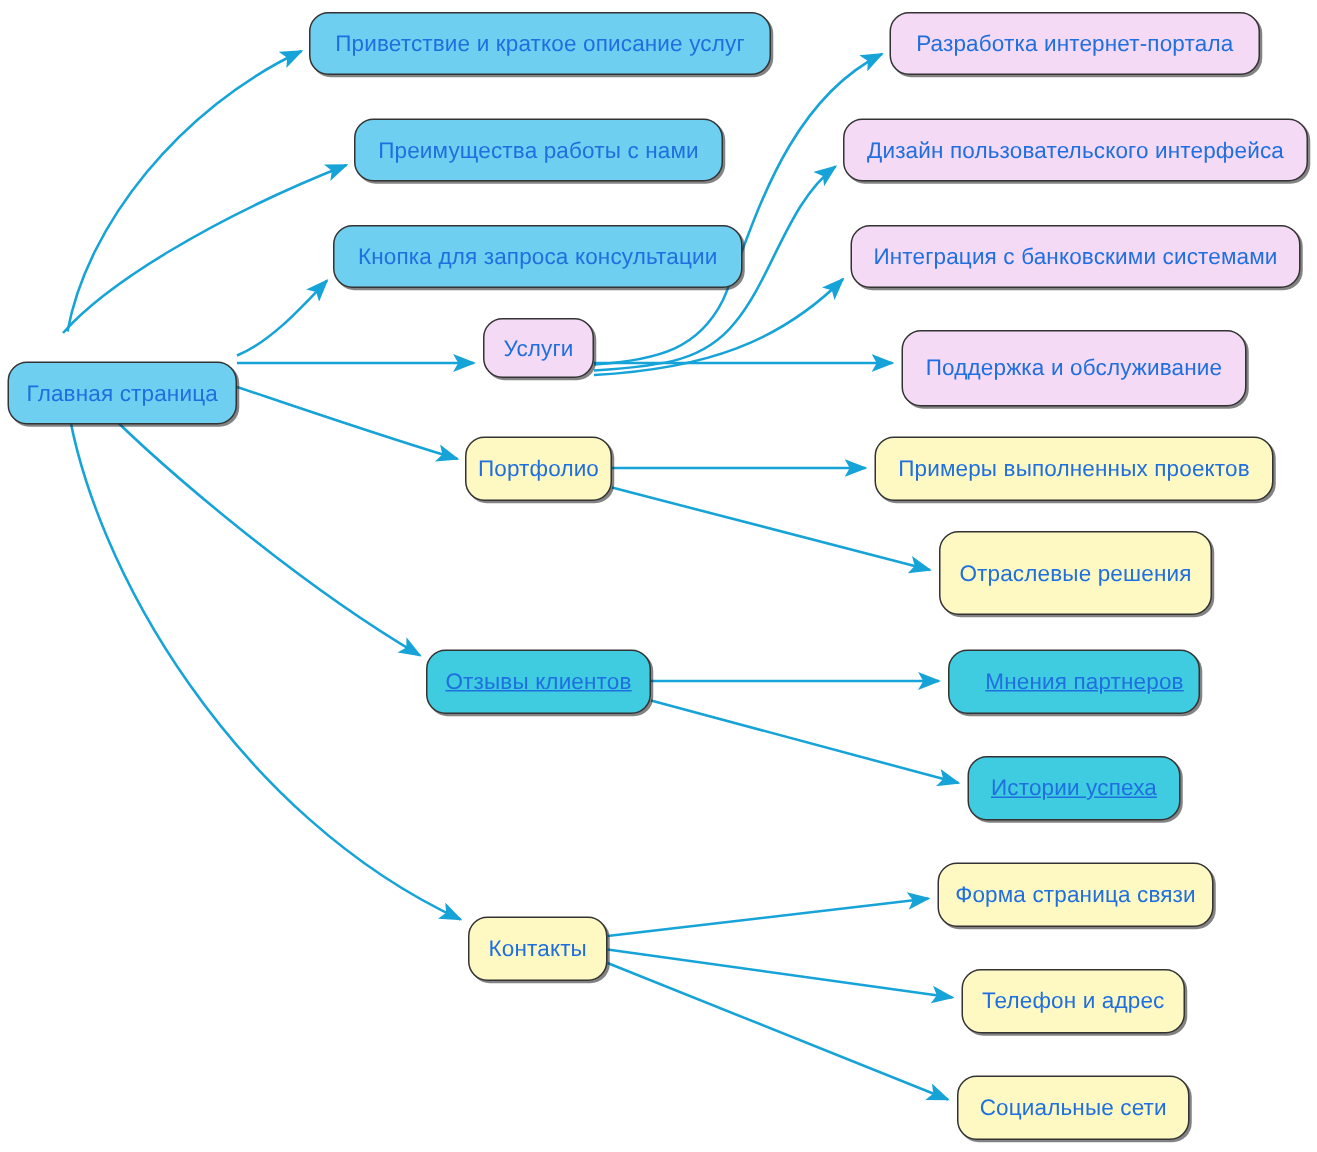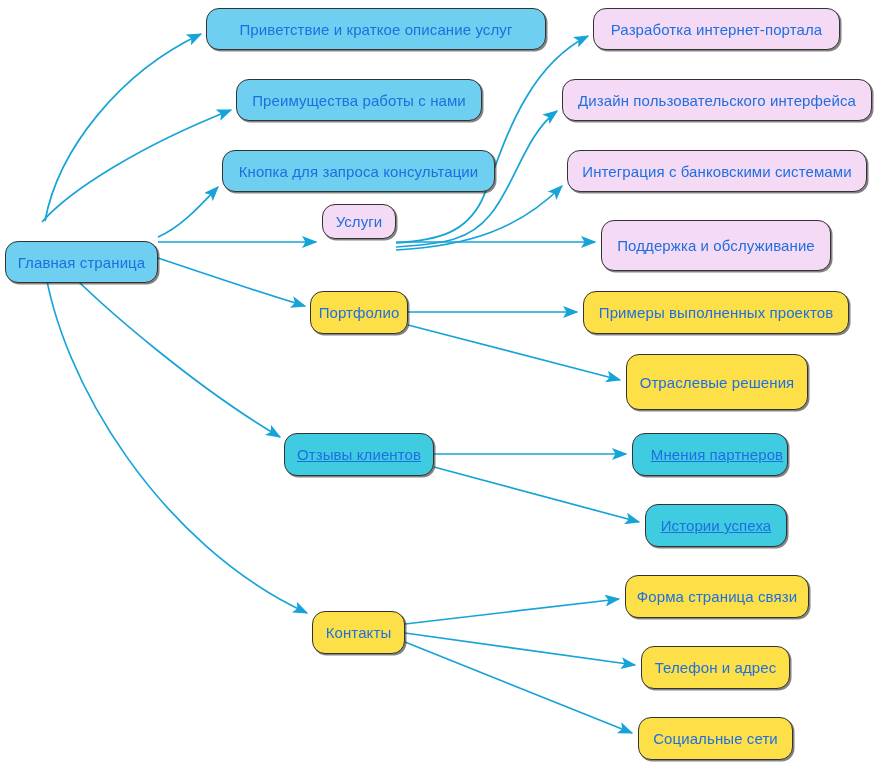--- a/index.html
+++ b/index.html
@@ -43,21 +43,21 @@
     box-shadow: 1.5px 1.5px 0px rgba(30,30,30,0.55);
   }
   .node-label {
     display: block;
     pointer-events: none;
   }
   .fill-root   { background: #6ecff0; }
   .fill-blue   { background: #6ecff0; }
   .fill-cyan   { background: #3fcce0; text-decoration: underline; }
   .fill-pink   { background: #f5daf5; }
-  .fill-mint   { background: #fde047; align-items: center; }
+  .fill-mint   { background: #fef9c3; align-items: center; }
 </style>
 </head>
 <body>
 
 <div id="diagram-root">
   <svg id="edge-layer" viewBox="0 0 878 768" xmlns="http://www.w3.org/2000/svg">
     <defs>
       <marker id="arrow" markerWidth="9" markerHeight="7" refX="8.2" refY="3.5" orient="auto" markerUnits="strokeWidth">
         <path d="M 0 0 L 9 3.5 L 0 7 L 2 3.5 z" fill="#16a3d8"></path>
       </marker>
@@ -80,30 +80,30 @@
         <path d="M 434,467 L 639,522" fill="none" stroke="#16a3d8" stroke-width="1.7" marker-end="url(#arrow)"></path>
         <path d="M 405,624 L 619,599" fill="none" stroke="#16a3d8" stroke-width="1.7" marker-end="url(#arrow)"></path>
         <path d="M 405,633 L 635,665" fill="none" stroke="#16a3d8" stroke-width="1.7" marker-end="url(#arrow)"></path>
         <path d="M 405,642 L 632,733" fill="none" stroke="#16a3d8" stroke-width="1.7" marker-end="url(#arrow)"></path>
       </g>
   </svg>
   <div id="nodes-group">
       <div class="node fill-root" style="left: 5px; top: 221px; width: 153px; height: 42px; margin-top: 20px;">
         <span class="node-label">Главная страница</span>
       </div>
-      <div class="node fill-blue" style="left: 206px; top: 8px; width: 340px; height: 42px; text-align: center;">
+      <div class="node fill-blue" style="left: 206px; top: 8px; width: 308px; height: 42px; text-align: center;">
         <span class="node-label">Приветствие и краткое описание услуг</span>
       </div>
       <div class="node fill-blue" style="left: 236px; top: 79px; width: 246px; height: 42px;">
         <span class="node-label">Преимущества работы с нами</span>
       </div>
       <div class="node fill-blue" style="left: 222px; top: 150px; width: 273px; height: 42px;">
         <span class="node-label">Кнопка для запроса консультации</span>
       </div>
-      <div class="node fill-pink" style="left: 322px; top: 204px; width: 74px; height: 35px;">
+      <div class="node fill-pink" style="left: 322px; top: 212px; width: 74px; height: 40px;">
         <span class="node-label">Услуги</span>
       </div>
       <div class="node fill-pink" style="left: 593px; top: 8px; width: 247px; height: 42px; align-items: center;">
         <span class="node-label">Разработка интернет-портала</span>
       </div>
       <div class="node fill-pink" style="left: 562px; top: 79px; width: 310px; height: 42px;">
         <span class="node-label">Дизайн пользовательского интерфейса</span>
       </div>
       <div class="node fill-pink" style="left: 567px; top: 150px; width: 300px; height: 42px;">
         <span class="node-label">Интеграция с банковскими системами</span>
@@ -116,21 +116,21 @@
       </div>
       <div class="node fill-mint" style="left: 583px; top: 291px; width: 266px; height: 43px;">
         <span class="node-label">Примеры выполненных проектов</span>
       </div>
       <div class="node fill-mint" style="left: 626px; top: 354px; width: 182px; height: 56px;">
         <span class="node-label">Отраслевые решения</span>
       </div>
       <div class="node fill-cyan" style="left: 284px; top: 433px; width: 150px; height: 43px;">
         <span class="node-label">Отзывы клиентов</span>
       </div>
-      <div class="node fill-cyan" style="left: 632px; top: 433px; width: 156px; height: 43px; padding-left: 14px;">
+      <div class="node fill-cyan" style="left: 632px; top: 433px; width: 168px; height: 43px; padding-left: 14px;">
         <span class="node-label">Мнения партнеров</span>
       </div>
       <div class="node fill-cyan" style="left: 645px; top: 504px; width: 142px; height: 43px;">
         <span class="node-label">Истории успеха</span>
       </div>
       <div class="node fill-mint" style="left: 312px; top: 611px; width: 93px; height: 43px;">
         <span class="node-label">Контакты</span>
       </div>
       <div class="node fill-mint" style="left: 625px; top: 575px; width: 184px; height: 43px;">
         <span class="node-label">Форма страница связи</span>

